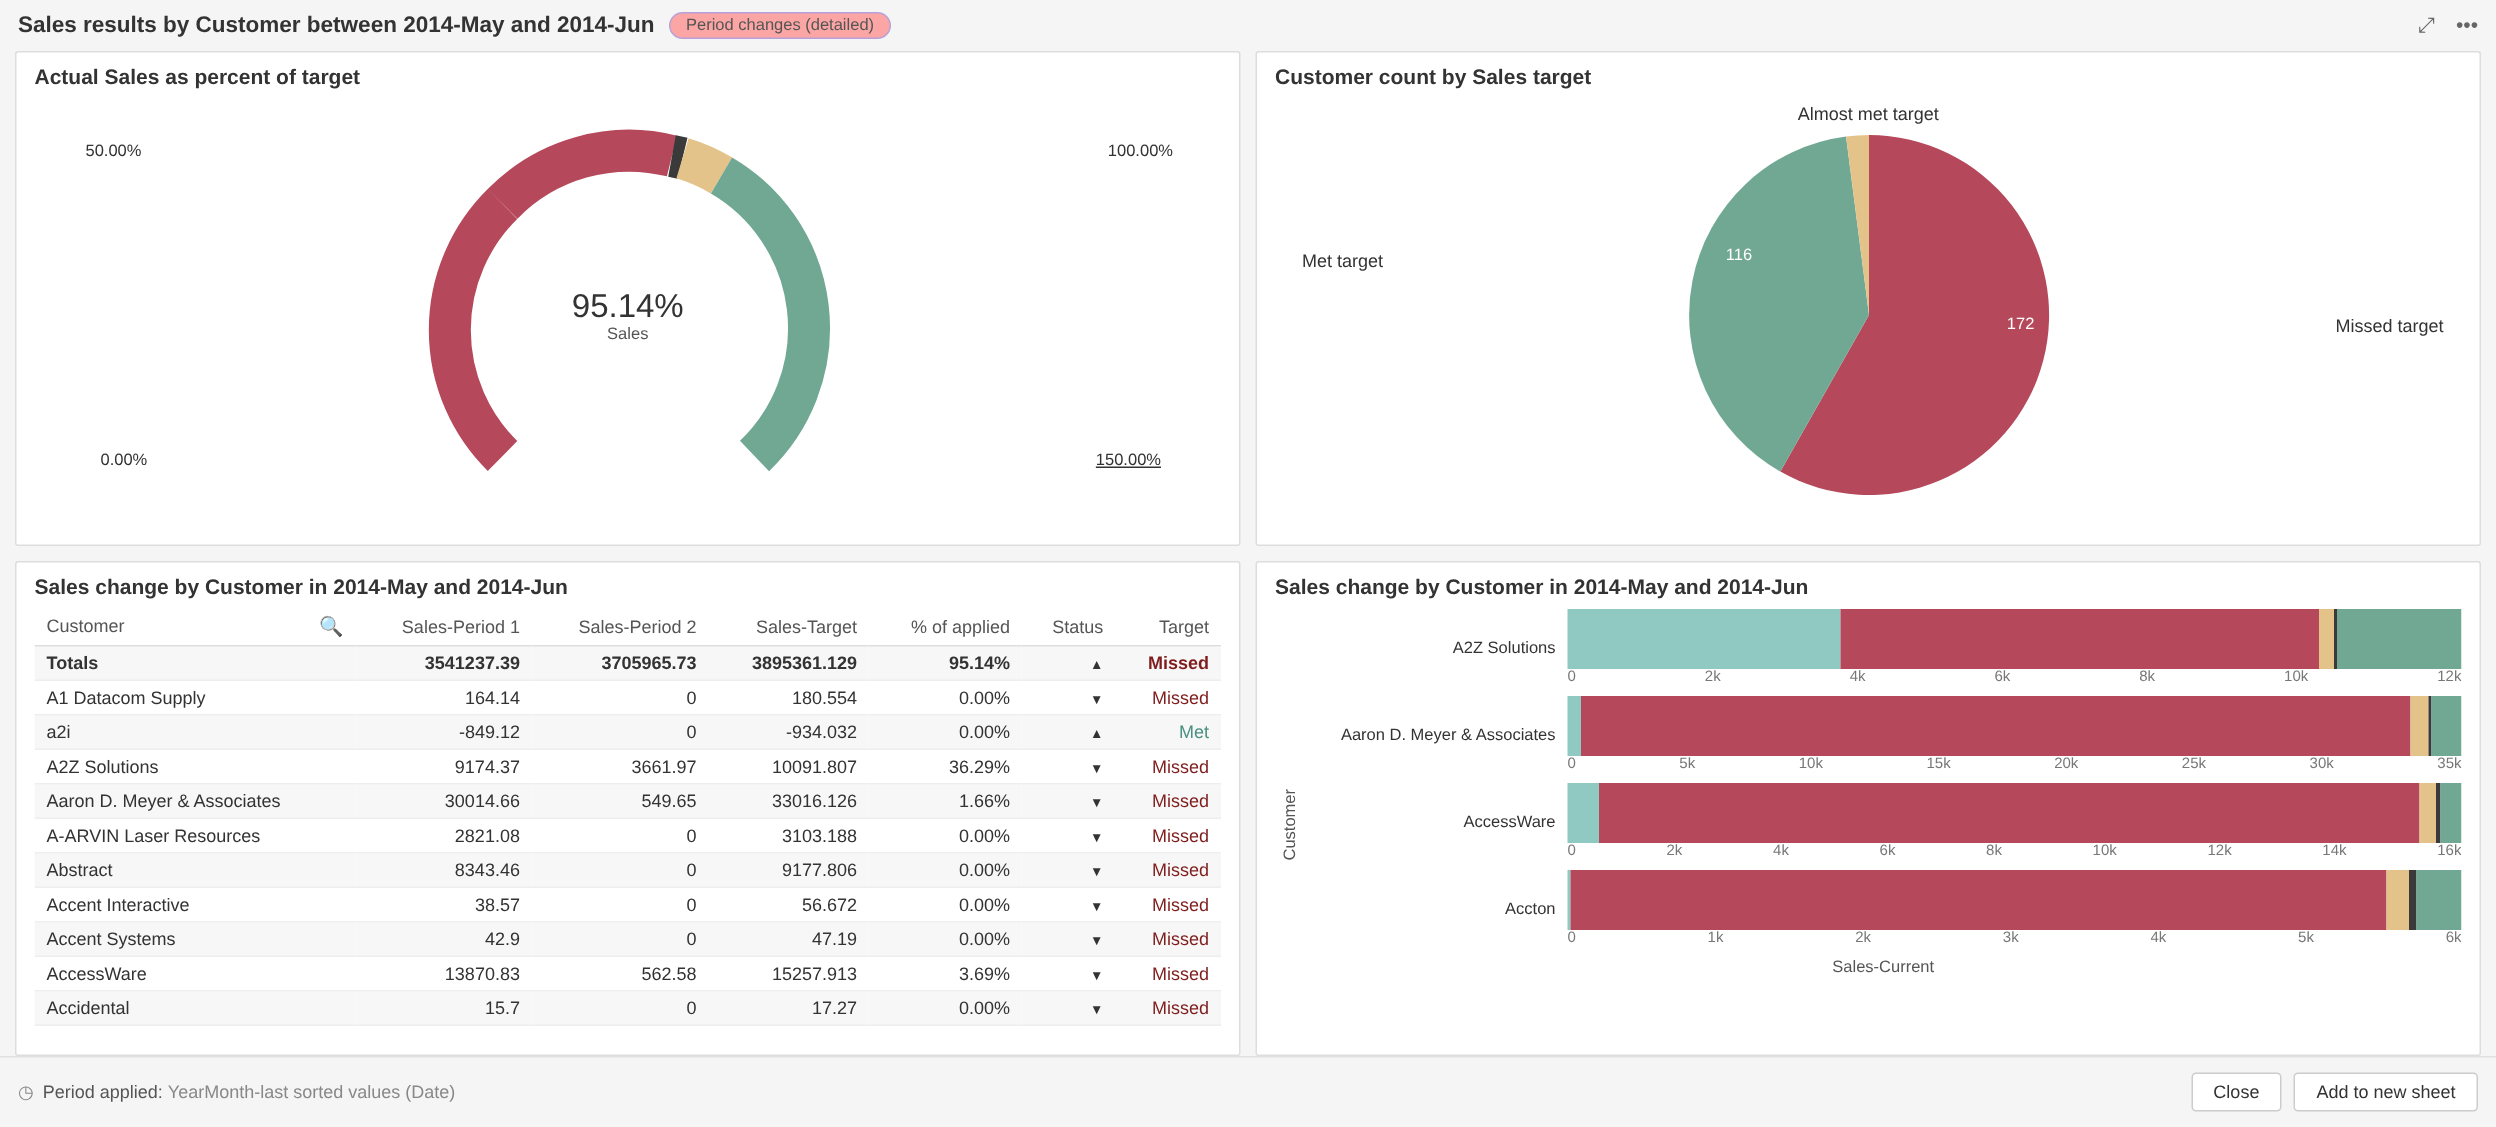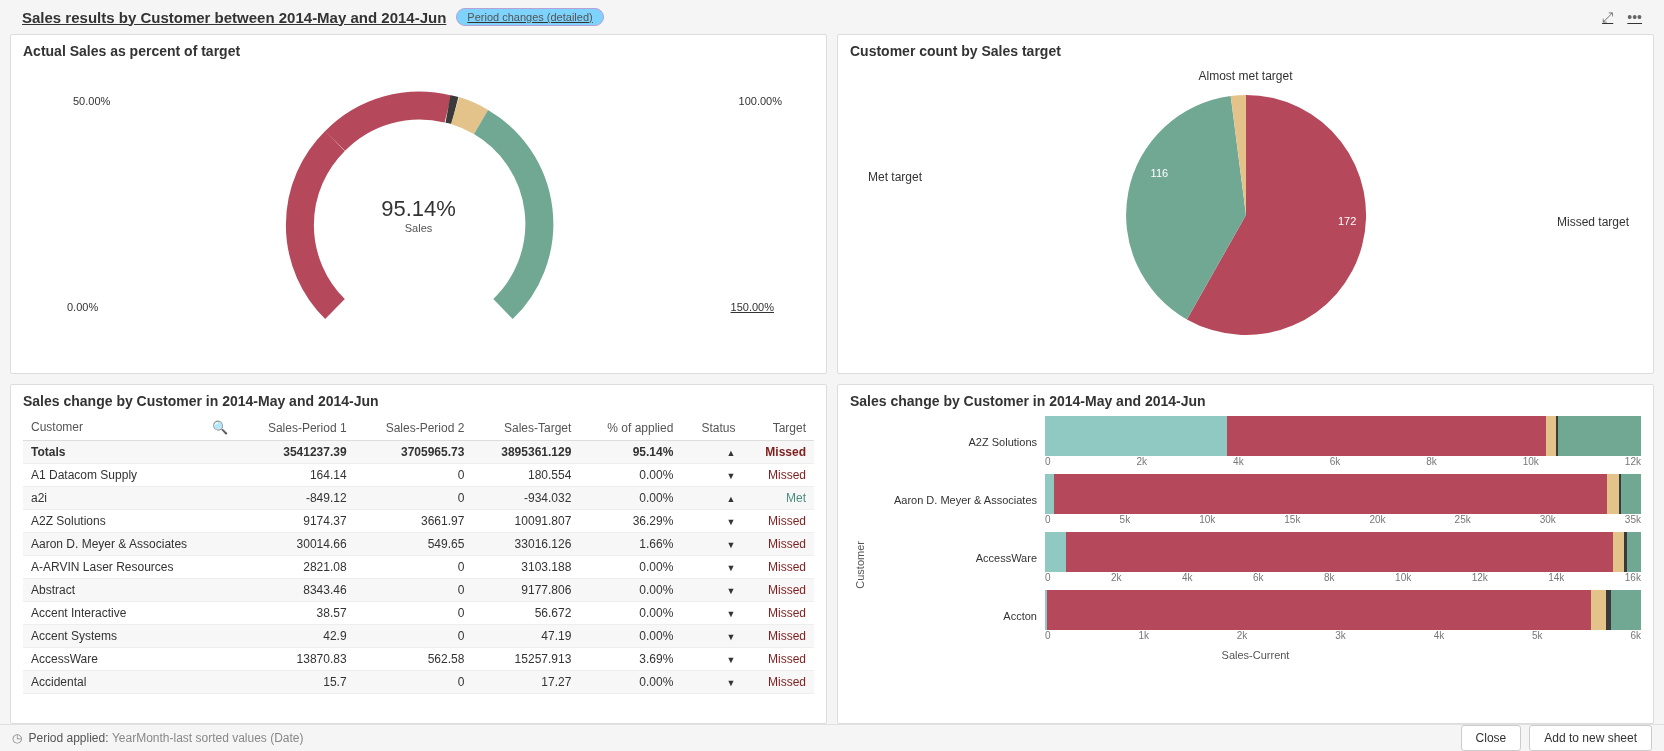--- a/index.html
+++ b/index.html
@@ -9,33 +9,32 @@
   font-size: 13px;
   color: #333;
   width: 1664px;
   height: 751px;
   overflow: hidden;
   display: flex;
   flex-direction: column;
 }
 .header {
   display: flex;
-  align-items: center;
-  padding: 8px 22px;
+  align-items: flex-start;
+  padding: 8px 12px;
   background: #f5f5f5;
-  text-decoration: underline;
 }
 .header h1 {
   font-size: 15px;
   font-weight: 600;
   color: #333;
   margin-right: 10px;
 }
 .badge {
-  background: #7dd3fc;
+  background: #fca5a5;
   border: 1px solid #b8a0d8;
   color: #555;
   font-size: 11px;
   padding: 2px 10px;
   border-radius: 10px;
 }
 .header-spacer { flex: 1; }
 .header-icon { color: #666; margin-left: 14px; cursor: pointer; font-size: 14px; }
 .grid {
   flex: 1;
@@ -95,21 +94,21 @@
 .bars-area { flex:1; display:flex; flex-direction:column; }
 .bar-row { display:flex; align-items:center; height:54px; margin-bottom:4px; }
 .bar-cat { width:175px; text-align:right; font-size:11px; padding-right:8px; color:#333; }
 .bar-g { flex:1; height:40px; position:relative; background:#fff; }
 .bar-ticks { display:flex; justify-content:space-between; font-size:10px; color:#777; padding:0 0 2px 0; }
 .bar-xlabel { text-align:center; font-size:11px; color:#555; margin-top:2px;}
 .seg { height:100%; position:absolute; top:0; }
 
 
 .footer {
-  display:flex; align-items:center; padding:0 12px; background:#f5f5f5; border-top:1px solid #e0e0e0;
+  display:flex; align-items:center; padding:10px 12px; background:#f5f5f5; border-top:1px solid #e0e0e0;
   font-size:12px; color:#555;
 }
 .footer-spacer { flex:1; }
 .btn {
   background:#fff; border:1px solid #ccc; border-radius:3px; padding:5px 14px;
   font-size:12px; color:#333; margin-left:8px; cursor:pointer;
 }
 .clock-i::before { content:"◷"; margin-right:6px; color:#888; }
 </style>
 </head>
@@ -130,21 +129,21 @@
     <div class="panel-body gauge-wrap">
       <svg width="280" height="260" viewBox="0 0 280 260">
 
         <path d="M 56 224 A 118 118 0 0 1 56 56" stroke="#b5495b" stroke-width="28" fill="none"></path>
         <path d="M 56 56 A 118 118 0 0 1 169 24" stroke="#b5495b" stroke-width="28" fill="none"></path>
         <path d="M 169 24 A 118 118 0 0 1 176 25.5" stroke="#3a3a3a" stroke-width="28" fill="none"></path>
         <path d="M 176 25.5 A 118 118 0 0 1 202 37" stroke="#e3c38a" stroke-width="28" fill="none"></path>
         <path d="M 202 37 A 118 118 0 0 1 224 224" stroke="#71a894" stroke-width="28" fill="none"></path>
       </svg>
       <span class="gauge-lbl" style="left:44px; top:236px;">0.00%</span>
-      <span class="gauge-lbl" style="left:30px; top:30px;padding-left:20px;">50.00%</span>
+      <span class="gauge-lbl" style="left:14px; top:30px;padding-left:20px;">50.00%</span>
       <span class="gauge-lbl" style="right:32px; top:30px;">100.00%</span>
       <span class="gauge-lbl" style="right:40px; top:236px;text-decoration:underline;">150.00%</span>
       <div class="gauge-center">
         <div class="gauge-val">95.14%</div>
         <div class="gauge-sub">Sales</div>
       </div>
     </div>
   </div>
 
   <div class="panel">

